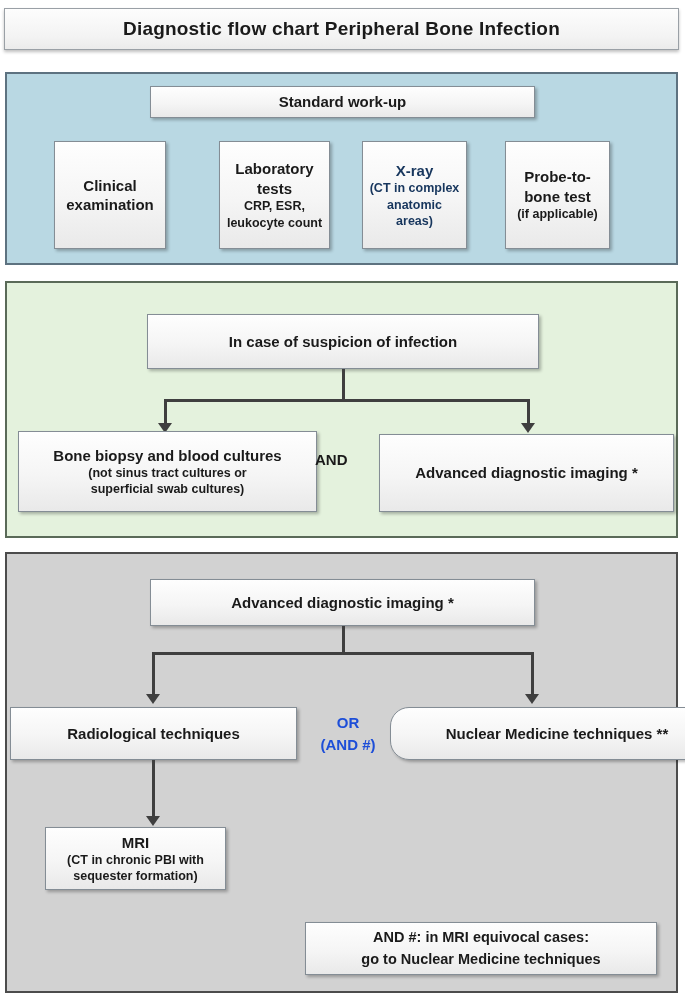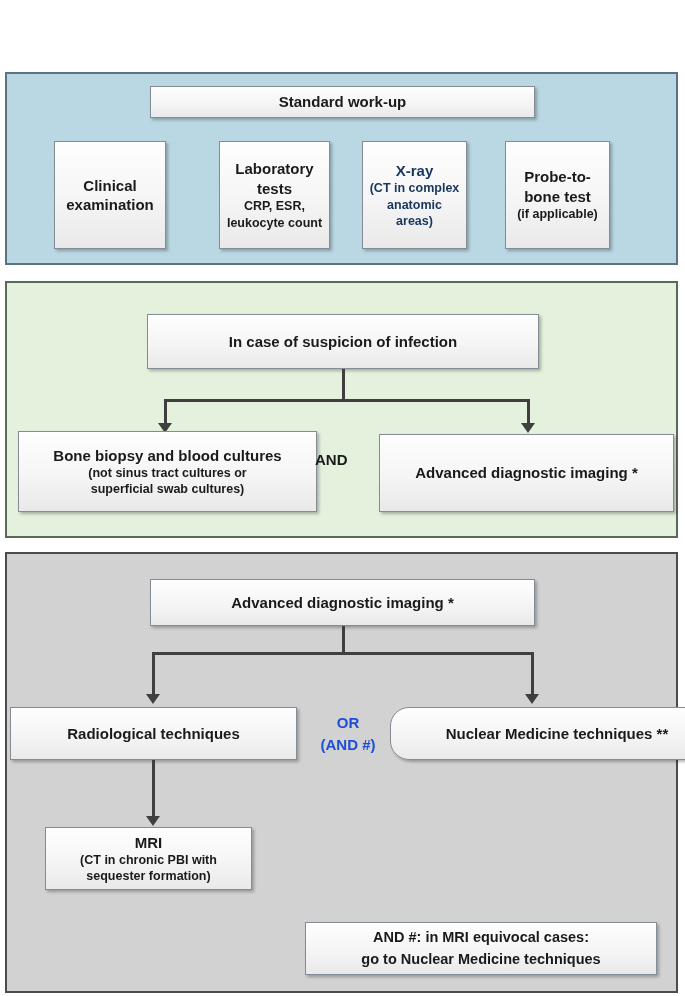--- a/index.html
+++ b/index.html
@@ -55,21 +55,21 @@
   }
 
   
   .im-header { left:143px; top:25px; width:385px; height:47px; }
   .im-left   { left:3px;   top:153px; width:287px; height:53px; }
   .im-right  { left:383px; top:153px; width:334px; height:53px;border-radius:19px; }
   .im-or {
     position:absolute; left:303px; top:158px; width:76px; text-align:center;
     font-size:15px; font-weight:bold; color:#1d4ed8; line-height:1.45;
   }
-  .im-mri  { left:38px;  top:273px; width:207px; height:63px; }
+  .im-mri  { left:38px;  top:273px; width:181px; height:63px; }
   .im-note { left:298px; top:368px; width:352px; height:53px; }
   .im-note .main { font-size:14.5px; line-height:1.45; }
 
   
   .vline { position:absolute; width:3px; background:#3f3f3f; }
   .hline { position:absolute; height:3px; background:#3f3f3f; }
   .arrowhead {
     position:absolute; width:0; height:0;
     border-left:7px solid transparent; border-right:7px solid transparent;
     border-top:10px solid #3f3f3f;
@@ -89,20 +89,23 @@
   .im-al { left:139px; top:140px; }
   .im-ar { left:518px; top:140px; }
   .im-vm { left:145px; top:206px; height:58px; }
   .im-am { left:139px; top:262px; }
 </style>
 </head>
 <body>
 
 <div class="page">
 
+  <div class="title-bar">
+    <span>Diagnostic flow chart Peripheral Bone Infection</span>
+  </div>
 
   <div class="section section-workup">
     <div class="node wu-header">
       <span class="main">Standard work-up</span>
     </div>
     <div class="node wu-b0">
       <span class="main">Clinical examination</span>
     </div>
     <div class="node wu-b1">
       <span class="main">Laboratory tests</span>

